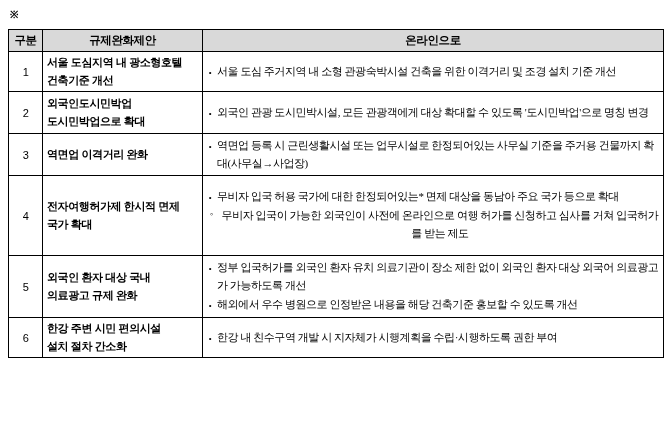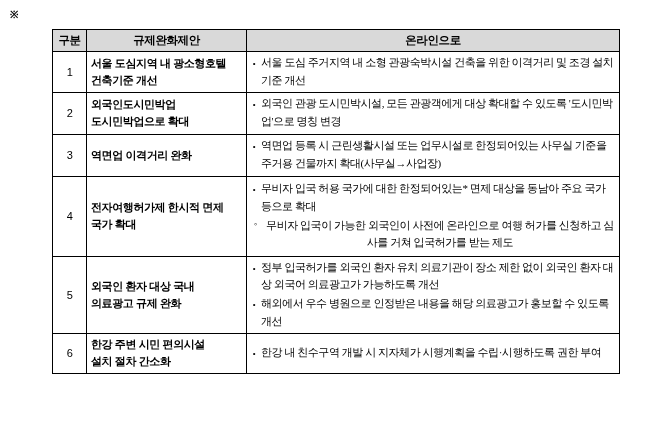--- a/index.html
+++ b/index.html
@@ -31,21 +31,21 @@
     margin: 2px 0 7px 2px;
   }
   .doc-title .bullet {
     font-size: 10px;
     line-height: 14px;
     font-weight: bold;
   }
   table.reg-table {
     border-collapse: collapse;
     table-layout: fixed;
-    width: 568px;
+    width: 656px;
     margin: 0 auto;
   }
   table.reg-table th,
   table.reg-table td {
     border: 1px solid #000000;
     vertical-align: middle;
     padding: 2px 4px;
     font-size: 11px;
     letter-spacing: -0.4px;
   }
@@ -175,21 +175,21 @@
             <li class="b-circle">무비자 입국이 가능한 외국인이 사전에 온라인으로 여행 허가를 신청하고 심사를 거쳐 입국허가를 받는 제도</li>
           </ul>
         </td>
       </tr>
       <tr class="row-h5">
         <td class="cell-no">5</td>
         <td class="cell-prop">외국인 환자 대상 국내<br>의료광고 규제 완화</td>
         <td class="cell-detail">
           <ul class="detail-list">
             <li class="b-dot">정부 입국허가를 외국인 환자 유치 의료기관이 장소 제한 없이 외국인 환자 대상 외국어 의료광고가 가능하도록 개선</li>
-            <li class="b-dot">해외에서 우수 병원으로 인정받은 내용을 해당 의료광고가 홍보할 수 있도록 개선</li>
+            <li class="b-dot">해외에서 우수 병원으로 인정받은 내용을 해당 건축기준 홍보할 수 있도록 개선</li>
           </ul>
         </td>
       </tr>
       <tr class="row-h6">
         <td class="cell-no">6</td>
         <td class="cell-prop">한강 주변 시민 편의시설<br>설치 절차 간소화</td>
         <td class="cell-detail">
           <ul class="detail-list">
             <li class="b-dot">한강 내 친수구역 개발 시 지자체가 시행계획을 수립·시행하도록 권한 부여</li>
           </ul>

